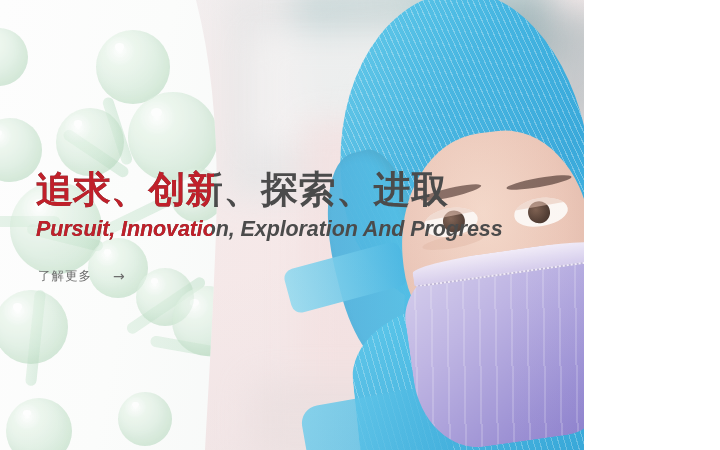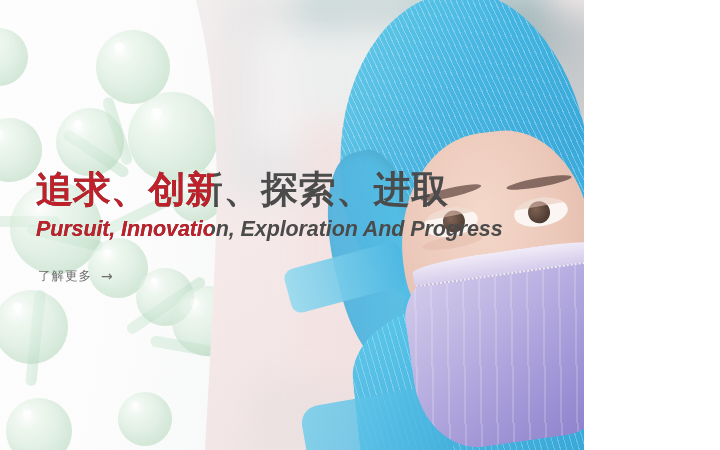--- a/index.html
+++ b/index.html
@@ -193,21 +193,21 @@
     color:#c0202a;pointer-events:none;
     -webkit-clip-path:inset(0 calc(100% - 178px) 0 0);
     clip-path:inset(0 calc(100% - 178px) 0 0);
   }
   .subline .red-layer{
     -webkit-clip-path:inset(0 calc(100% - 176px) 0 0);
     clip-path:inset(0 calc(100% - 176px) 0 0);
   }
 
   .cta{
-    display:inline-flex;align-items:center;gap:9px;
+    display:inline-flex;align-items:center;gap:21px;
     margin-top:26px;margin-left:2px;
     font-size:12.5px;color:#6d6d6d;letter-spacing:1px;
     font-family:"DejaVu Sans","Liberation Sans",sans-serif;
     cursor:pointer;text-decoration:none;
   }
   .cta .arrow{display:inline-block;font-size:14px;line-height:1;color:#6d6d6d;}
 </style>
 </head>
 <body>
 

